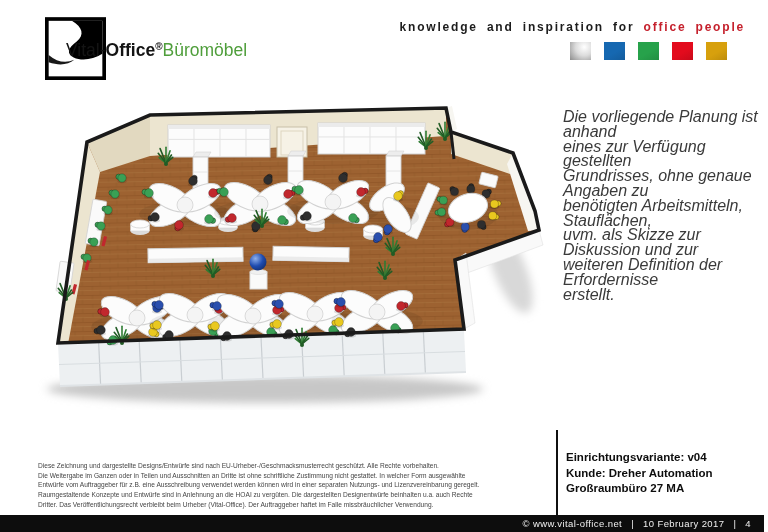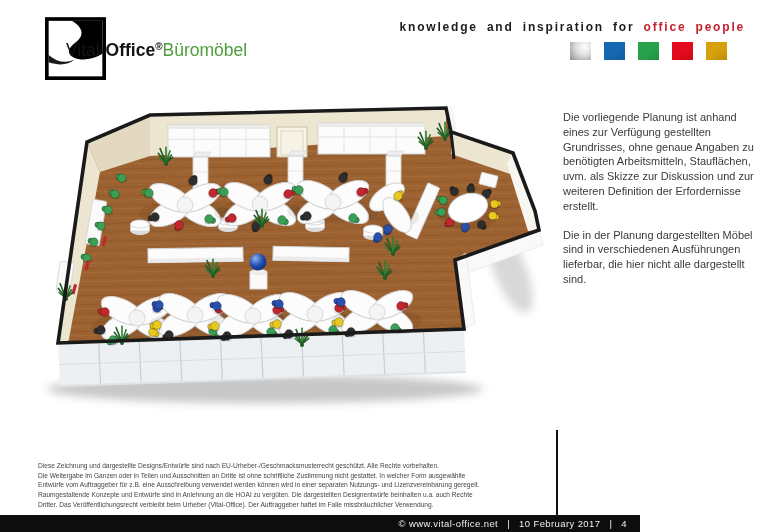--- a/index.html
+++ b/index.html
@@ -14,30 +14,30 @@
   #logo-text .suffix{color:#4f9e3b;}
   #tagline{top:20px;right:23px;font-size:12px;font-weight:bold;letter-spacing:1.8px;
            word-spacing:4px;color:#1c1c1c;white-space:nowrap;}
   #tagline .red{color:#c5202c;}
   #palette{top:42px;right:41px;display:flex;gap:13px;}
   .sq{width:21px;height:18px;}
   .sq.silver{background:radial-gradient(circle at 68% 28%, #ffffff 0%, #dcdcdc 45%, #8c8c8c 100%);}
   
   #floorplan{left:30px;top:98px;width:516px;height:312px;}
   
-  #side-text{left:563px;top:110px;width:200px;font-size:11px;line-height:14.8px;
-             color:#3a3a3a;}
+  #side-text{left:563px;top:110px;width:200px;font-size:16px;line-height:14.8px;
+             color:#3a3a3a;font-style:italic;}
   #side-text .para{white-space:pre-line;margin:0 0 14px 0;}
   
   #divider{left:556px;top:430px;width:2px;height:86px;background:#101010;}
   #info-block{left:566px;top:450px;font-size:11.5px;font-weight:bold;line-height:15.5px;
               color:#0d0d0d;white-space:nowrap;}
   #legal{left:38px;top:461px;width:508px;font-size:6.6px;line-height:9.7px;color:#454545;
          white-space:pre-line;}
-  #footer{left:0;top:515px;width:640px;height:17px;background:#0d0d0d;color:#efefef;
+  #footer{left:0;top:515px;width:764px;height:17px;background:#0d0d0d;color:#efefef;
           font-size:9.5px;letter-spacing:0.4px;display:flex;align-items:center;
           justify-content:flex-end;padding-right:13px;box-sizing:border-box;}
   #footer span{margin-left:9px;}
 </style>
 </head>
 <body>
 
 <div id="page">
 
   <svg id="logo-mark" class="abs" viewBox="0 0 100 106">
@@ -535,27 +535,28 @@
     </svg>
 
   <div id="side-text" class="abs">
     <p class="para">Die vorliegende  Planung ist anhand
 eines zur Verfügung  gestellten
 Grundrisses,  ohne genaue  Angaben zu
 benötigten Arbeitsmitteln,  Stauflächen,
 uvm.  als Skizze zur Diskussion und zur
 weiteren  Definition  der Erfordernisse
 erstellt.</p>
-    <p class="para">Die in der Planung  dargestellten  Möbel
-sind in verschiedenen   Ausführungen
-lieferbar,  die hier nicht alle dargestellt
-sind.</p>
   </div>
 
   <div id="divider" class="abs"></div>
+  <div id="info-block" class="abs">
+    <div>Einrichtungsvariante: v04</div>
+    <div>Kunde: Dreher Automation</div>
+    <div>Großraumbüro 27 MA</div>
+  </div>
   <div id="legal" class="abs">Diese Zeichnung und dargestellte Designs/Entwürfe sind nach EU-Urheber-/Geschmacksmusterrecht geschützt. Alle Rechte vorbehalten.
 Die Weitergabe im Ganzen oder in Teilen und Ausschnitten an Dritte ist ohne schriftliche Zustimmung nicht gestattet. In welcher Form ausgewählte
 Entwürfe vom Auftraggeber für z.B. eine Ausschreibung verwendet werden können wird in einer separaten Nutzungs- und Lizenzvereinbarung geregelt.
 Raumgestaltende Konzepte und Entwürfe sind in Anlehnung an die HOAI zu vergüten. Die dargestellten Designentwürfe beinhalten u.a. auch Rechte
 Dritter. Das Veröffentlichungsrecht verbleibt beim Urheber (Vital-Office). Der Auftraggeber haftet im Falle missbräuchlicher Verwendung.</div>
 
   <div id="footer" class="abs">
     <span>©  www.vital-office.net</span>
     <span>|</span>
     <span>10 February 2017</span>

